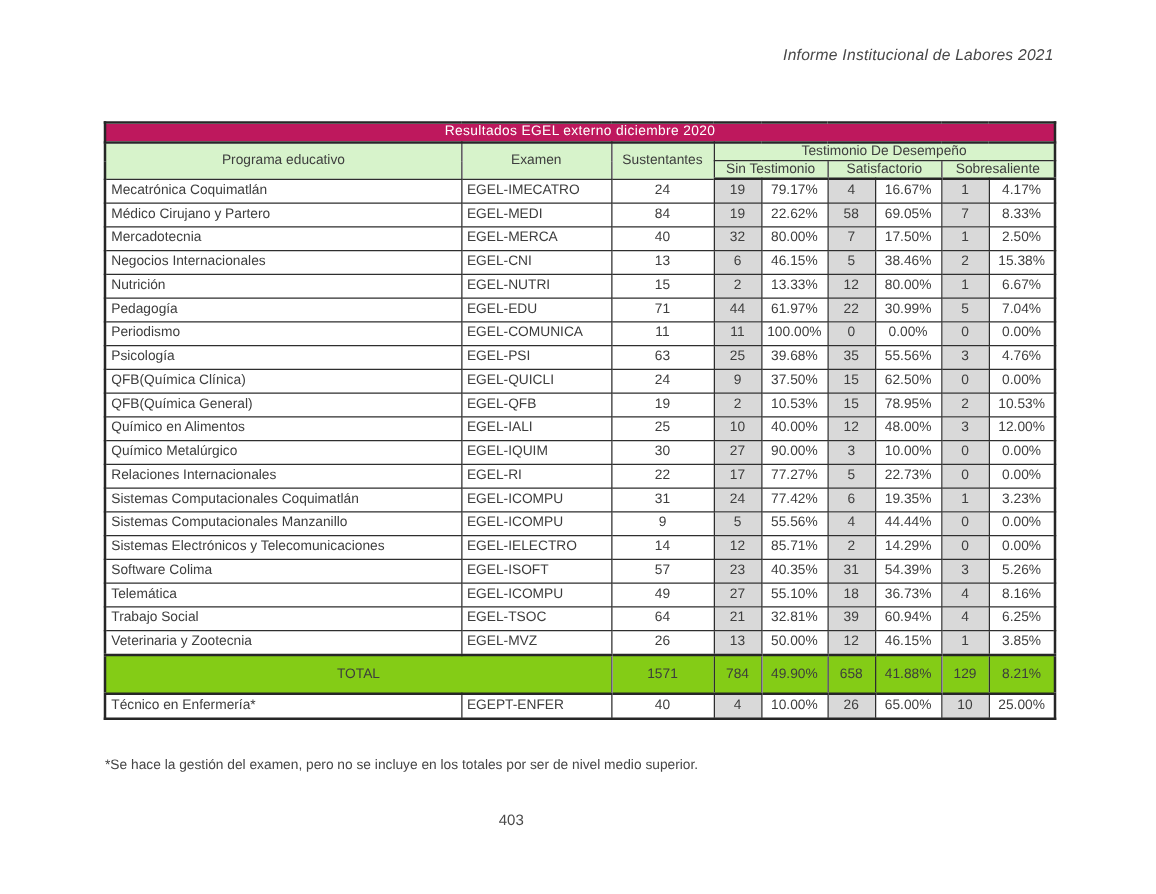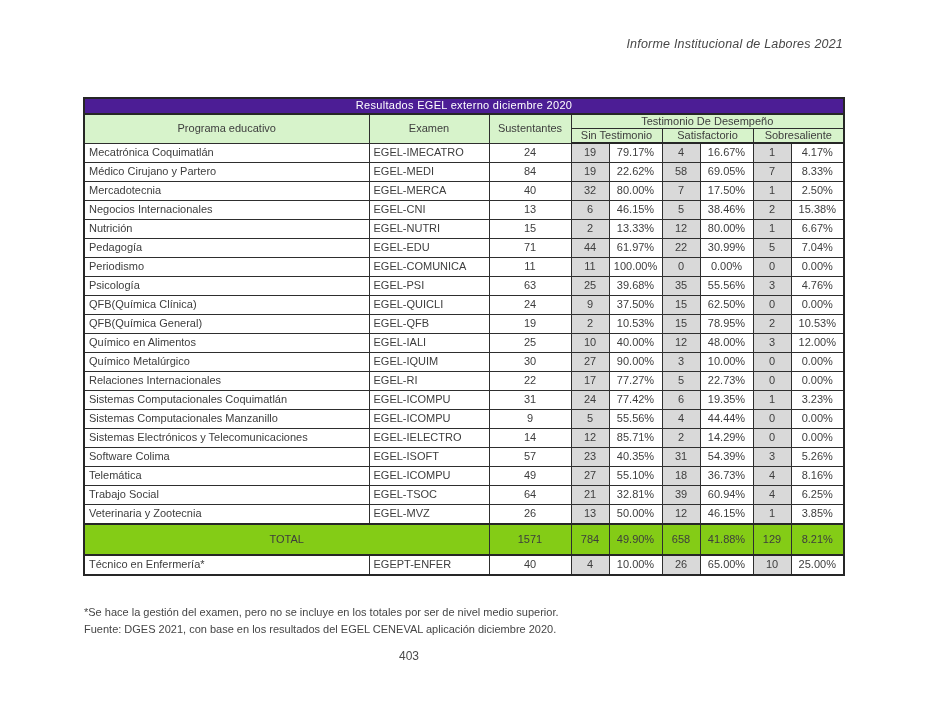--- a/index.html
+++ b/index.html
@@ -18,21 +18,21 @@
     font-size:11px; color:#3d3d3d;
     border:2px solid #262626;
   }
   .egel th, .egel td {
     border:1px solid #2e2e2e;
     padding:0 4px; height:18px; line-height:1.05;
     overflow:hidden; white-space:nowrap;
     font-weight:normal; text-align:center;
   }
   .egel tr.title-row th {
-    background:#4c1d95; color:#ffffff; height:14px;
+    background:#be185d; color:#ffffff; height:14px;
     border:2px solid #262626; font-size:11px; letter-spacing:0.3px;
   }
   .egel th.hdr { background:#d7f3cb; }
   .egel tr.group-row th, .egel tr.sub-row th { height:13px; }
   .egel td.prog { text-align:left; }
   .egel td.exam { text-align:left; }
   .egel td.cnt { background:#d9d9d9; }
   .egel tr.total-row td {
     background:#84cc16; height:29px;
     border-top:2px solid #262626; border-bottom:2px solid #262626;
@@ -322,16 +322,15 @@
       <td class="cnt">26</td>
       <td>65.00%</td>
       <td class="cnt">10</td>
       <td>25.00%</td>
     </tr>
   </tbody>
 </table>
 
 <div class="footnotes">
   <div>*Se hace la gestión del examen, pero no se incluye en los totales por ser de nivel medio superior.</div>
-  <div>Fuente: DGES 2021, con base en los resultados del EGEL CENEVAL aplicación diciembre 2020.</div>
 </div>
 
 <div class="page-number">403</div>
 
 </body></html>

